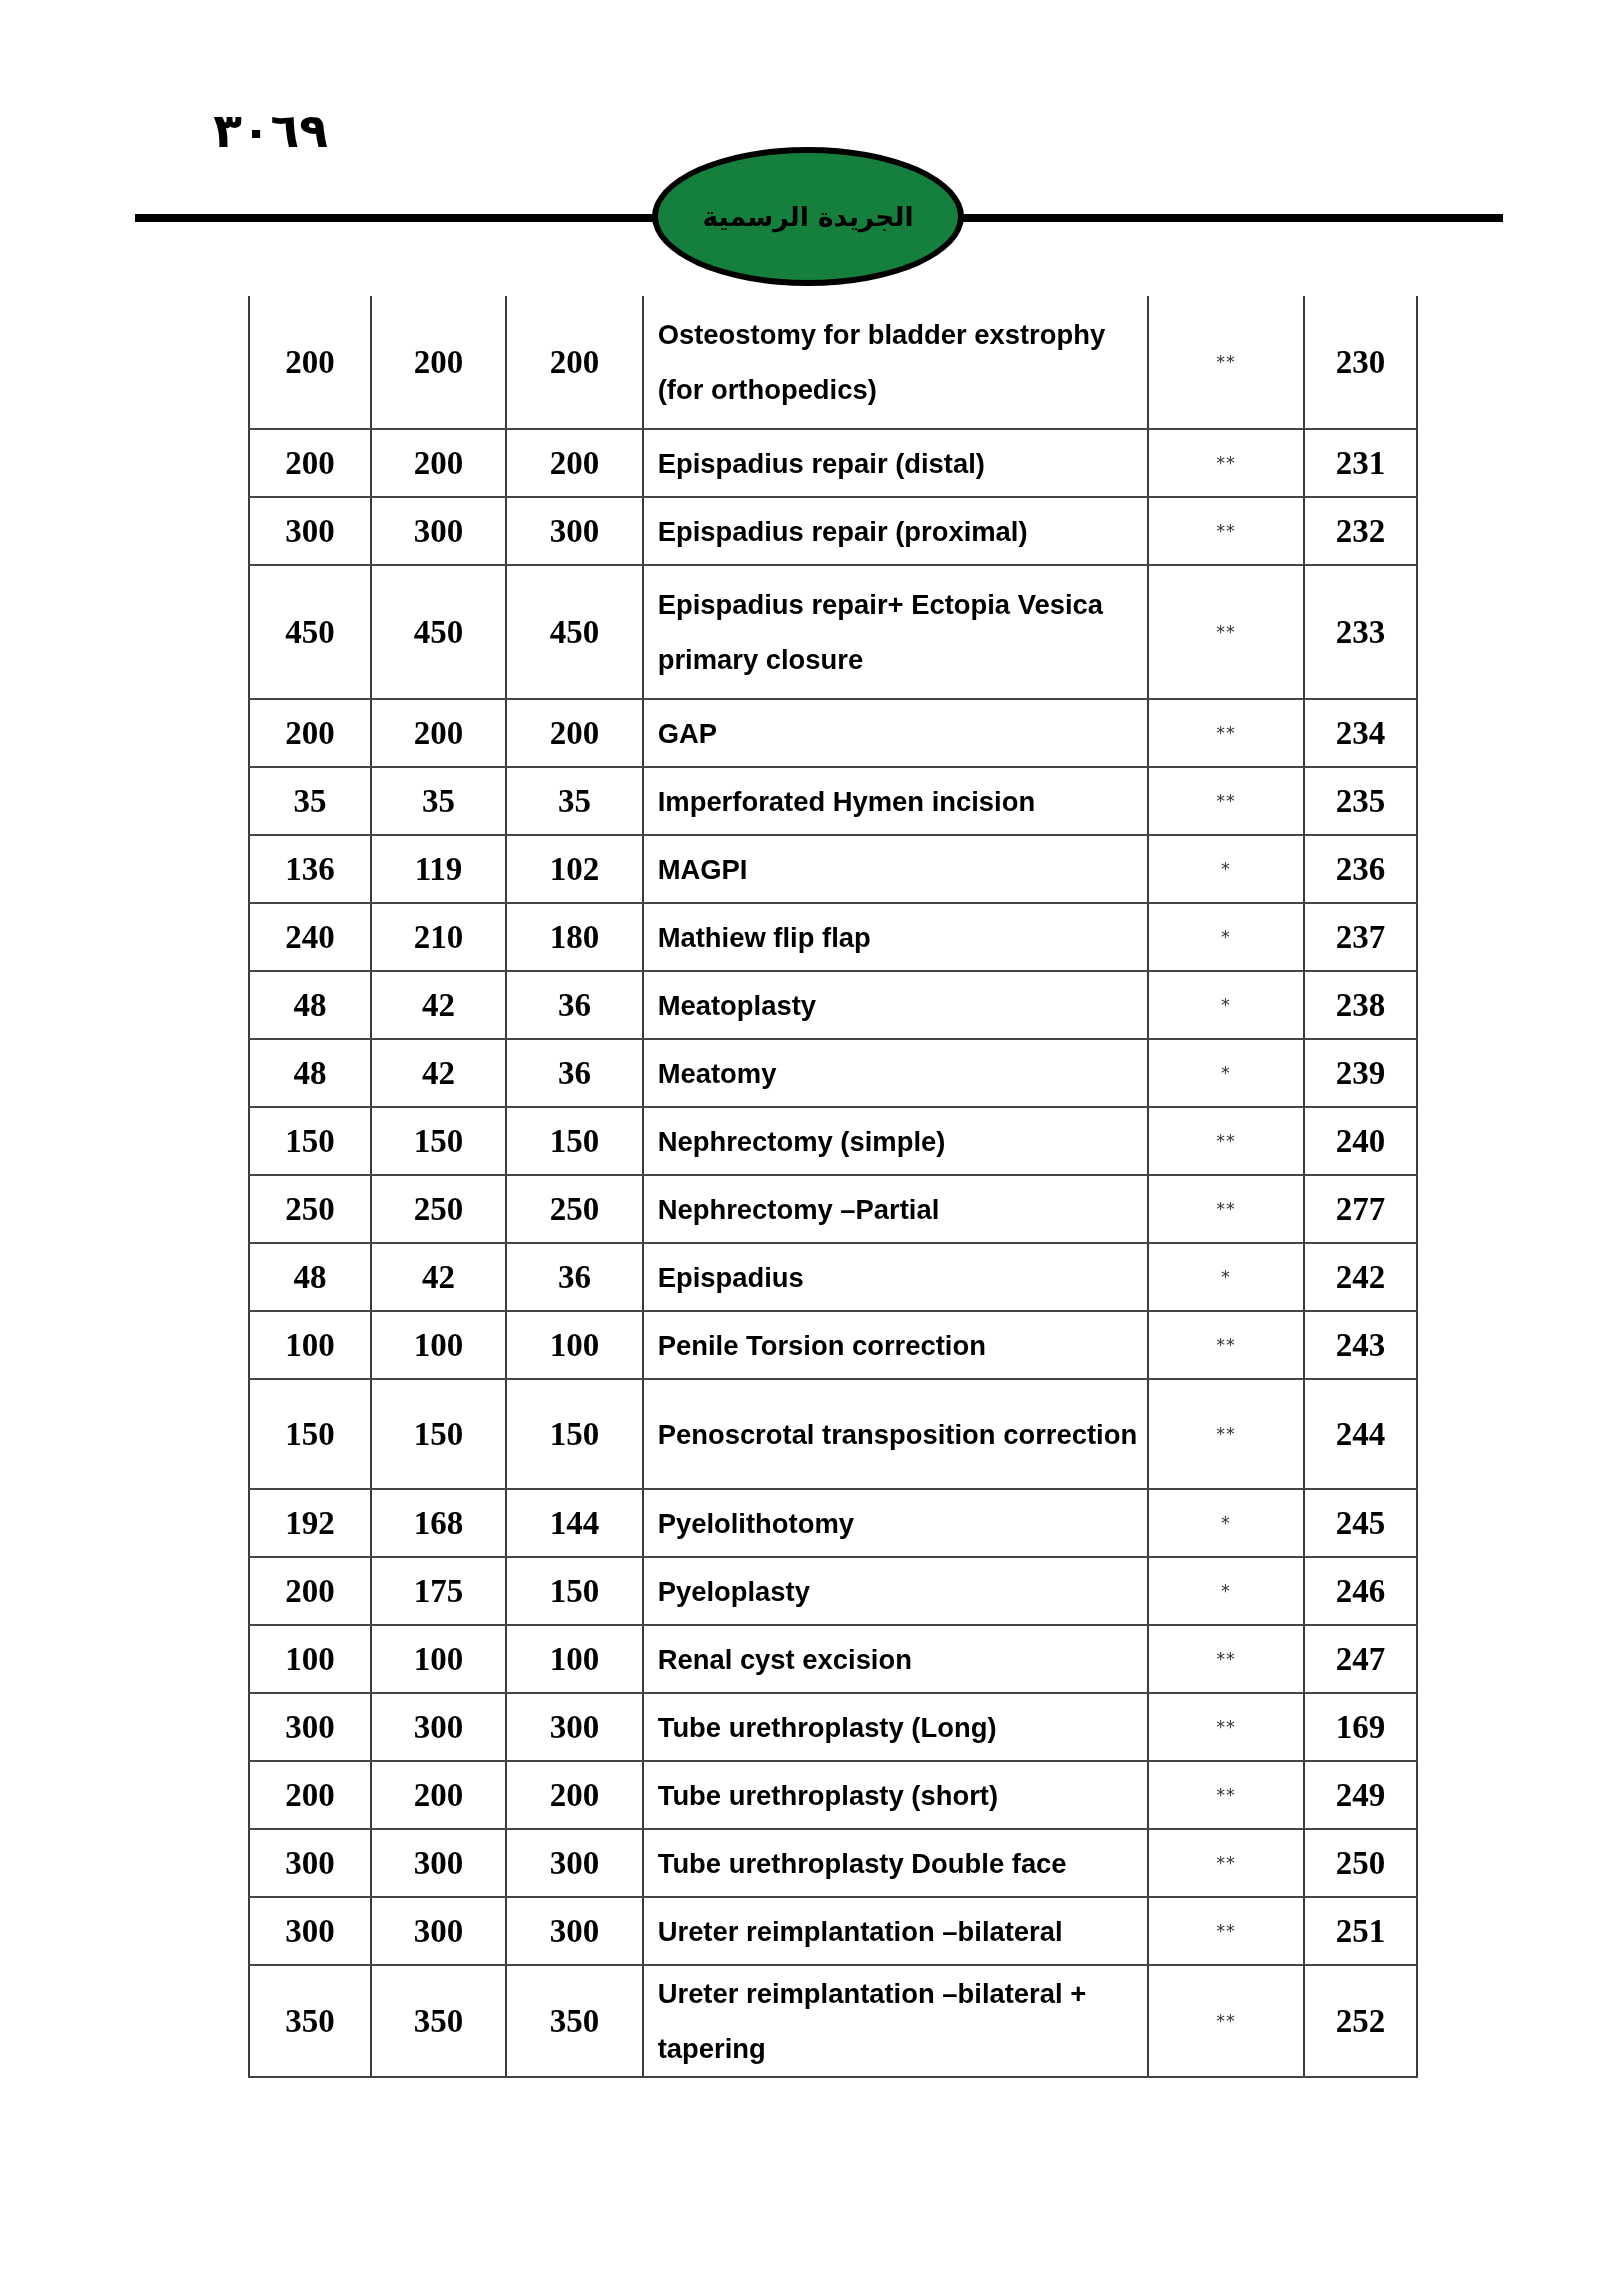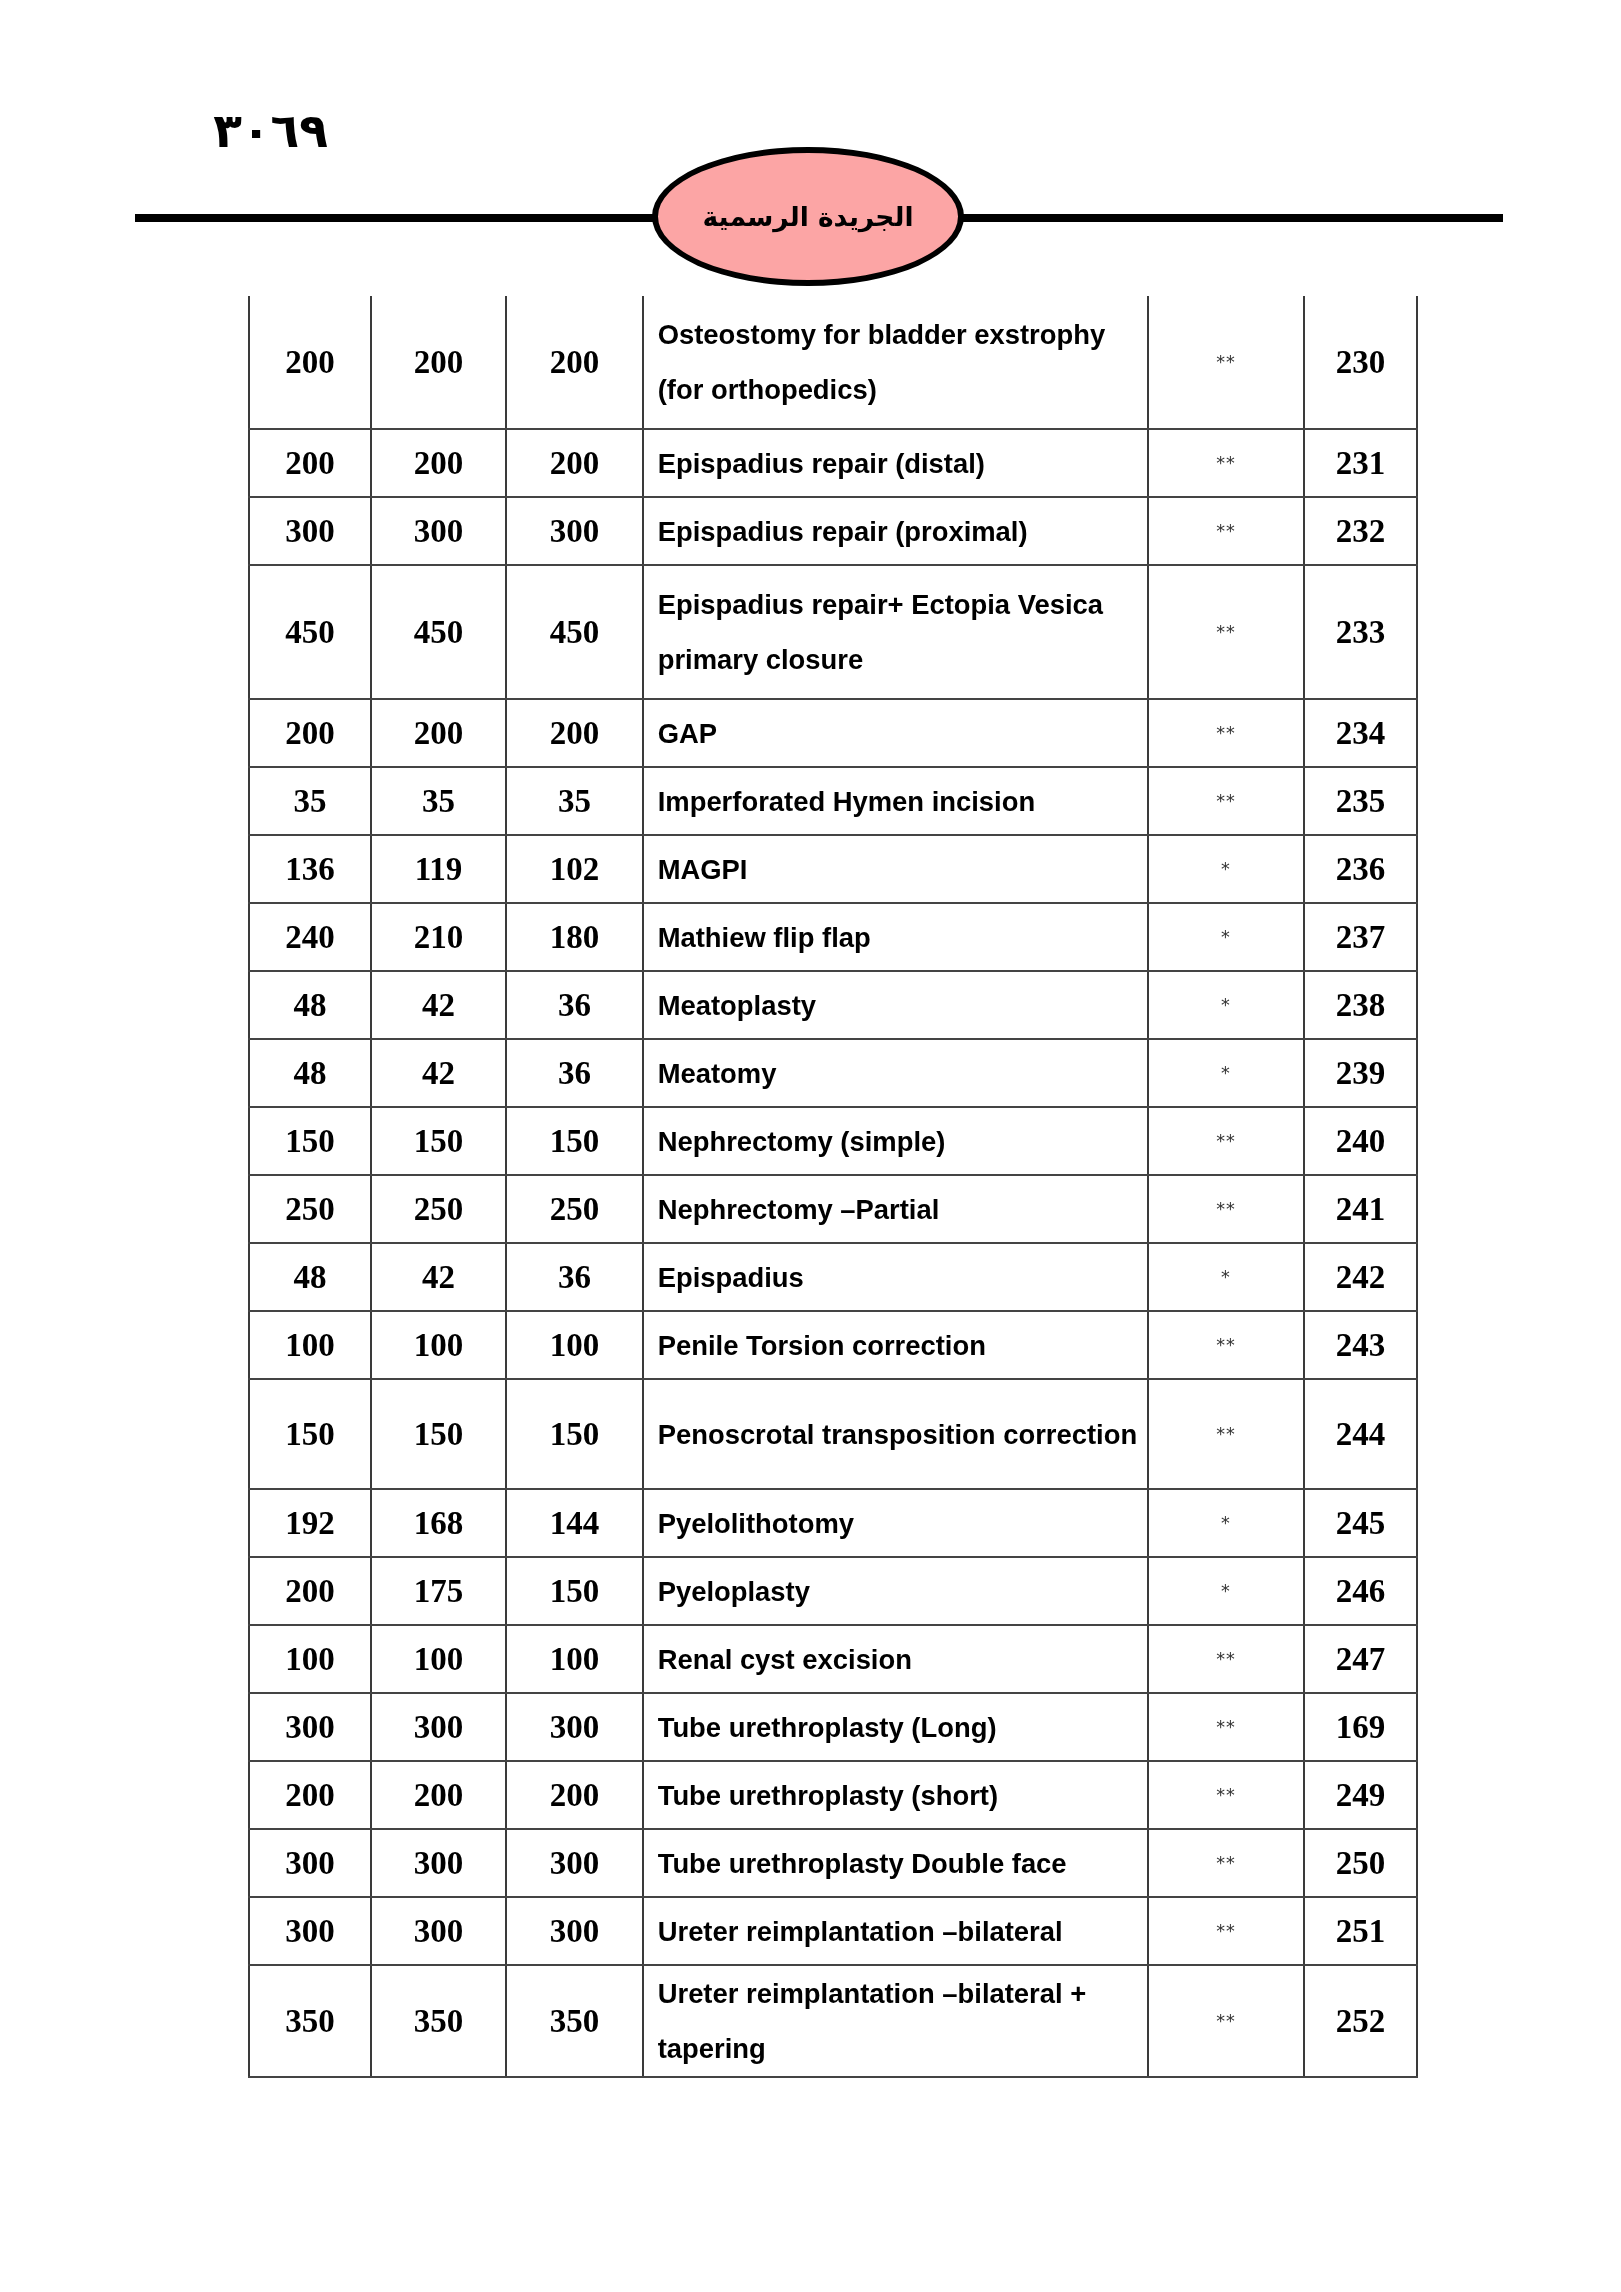--- a/index.html
+++ b/index.html
@@ -7,21 +7,21 @@
   .page-number {
     position: absolute; left: 192px; top: 96px; width: 157px;
     font-family: "DejaVu Sans", sans-serif; font-weight: bold; font-size: 47px;
     color: #000; letter-spacing: 9.8px; direction: rtl; text-align: center; line-height: 69px;
   }
   .header-rule {
     position: absolute; left: 135px; top: 214px; width: 1368px; height: 7.8px; background: #000;
   }
   .header-ellipse {
     position: absolute; left: 652px; top: 147px; width: 300px; height: 127px;
-    border: 6.9px solid #000; border-radius: 50%; background: #fca5a5;
+    border: 6.9px solid #000; border-radius: 50%; background: #15803d;
     display: flex; align-items: center; justify-content: center;
   }
   .header-ellipse span {
     font-family: "DejaVu Sans", sans-serif; font-weight: bold; font-size: 26.5px; color: #000; direction: rtl;
   }
   table.fees {
     position: absolute; left: 248px; top: 296px; width: 1167px;
     border-collapse: collapse; table-layout: fixed;
   }
   table.fees td {
@@ -148,21 +148,21 @@
         <td class="desc">Nephrectomy (simple)</td>
         <td class="mark">**</td>
         <td class="num">240</td>
       </tr>
       <tr class="single">
         <td class="num">250</td>
         <td class="num">250</td>
         <td class="num">250</td>
         <td class="desc">Nephrectomy –Partial</td>
         <td class="mark">**</td>
-        <td class="num">241</td>
+        <td class="num">277</td>
       </tr>
       <tr class="single">
         <td class="num">48</td>
         <td class="num">42</td>
         <td class="num">36</td>
         <td class="desc">Epispadius</td>
         <td class="mark">*</td>
         <td class="num">242</td>
       </tr>
       <tr class="single">

